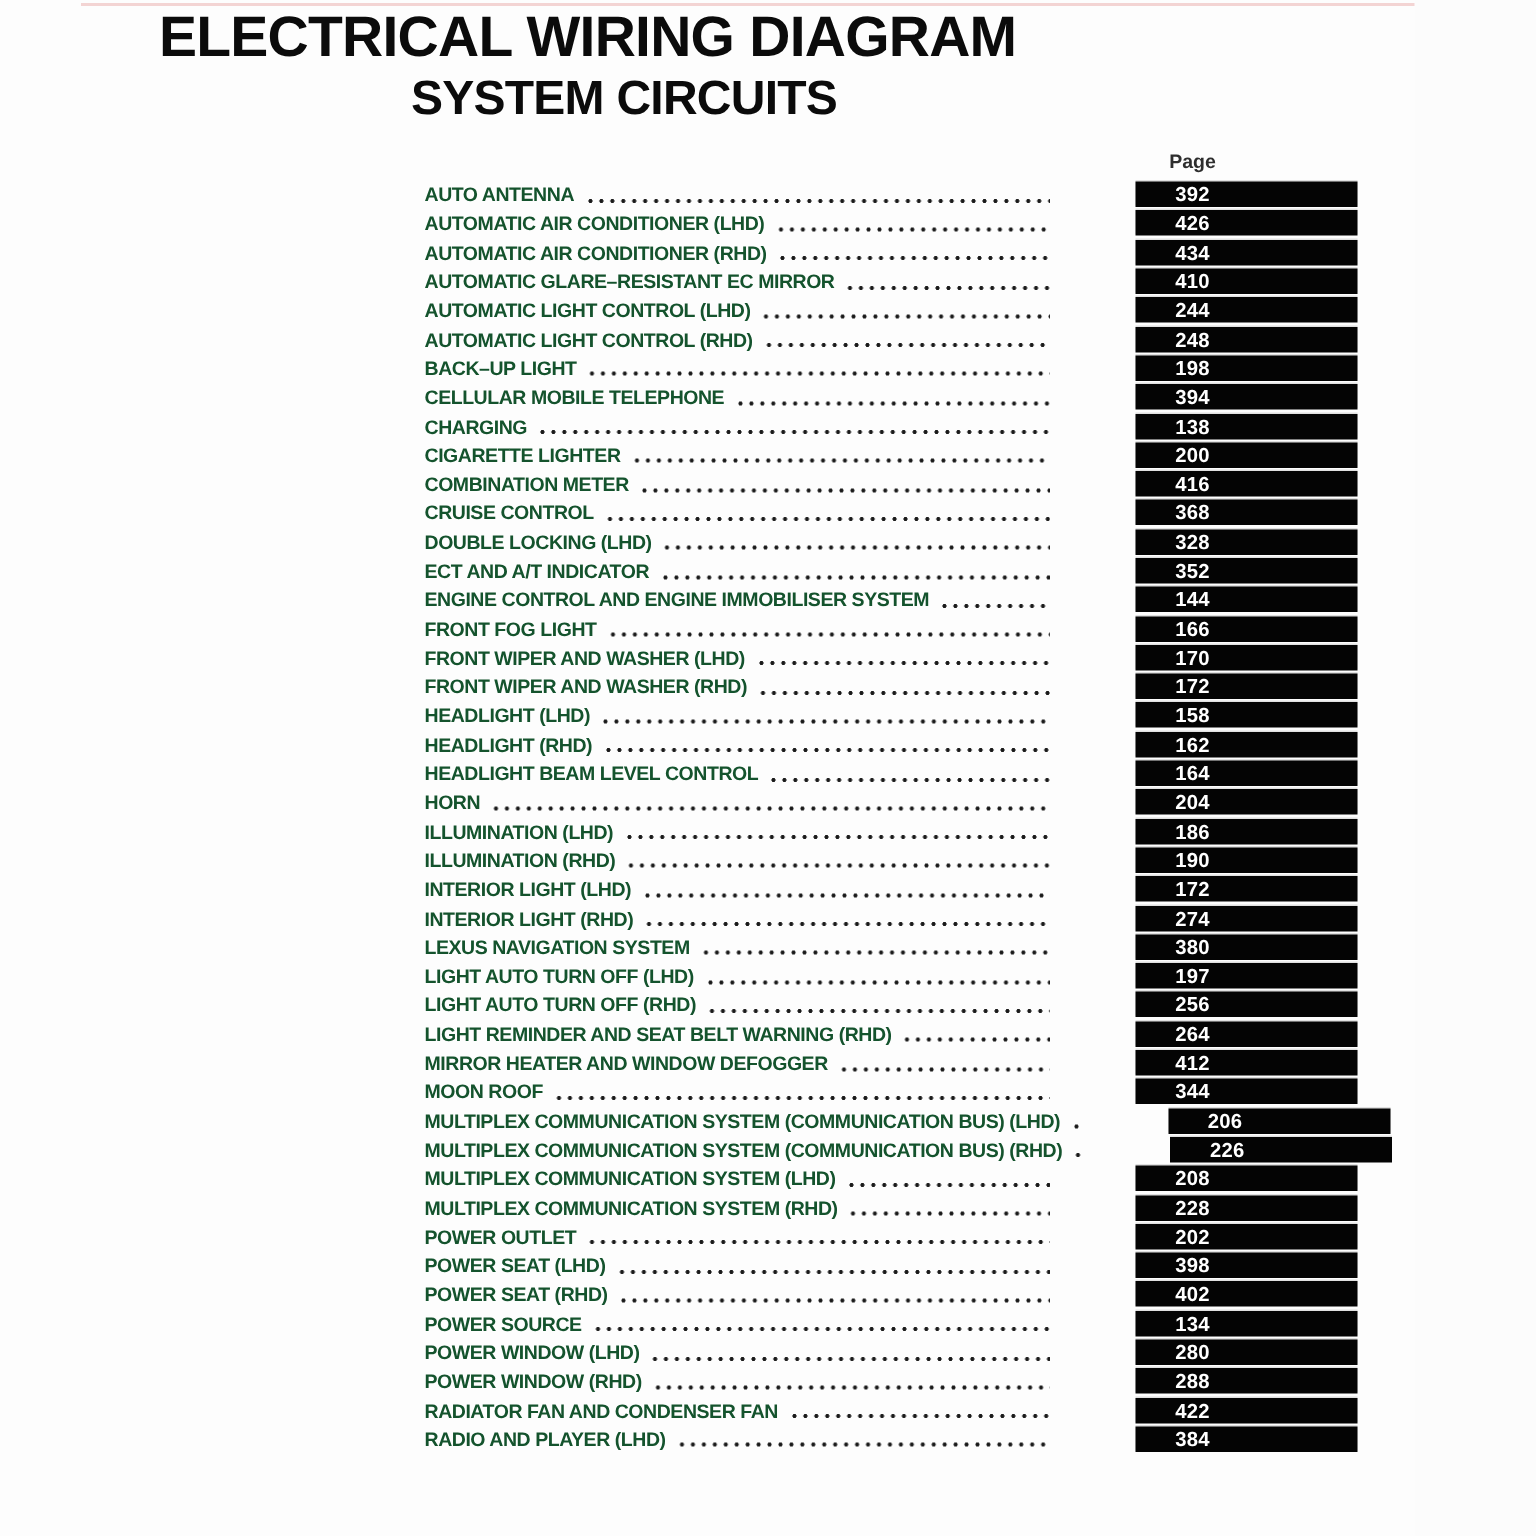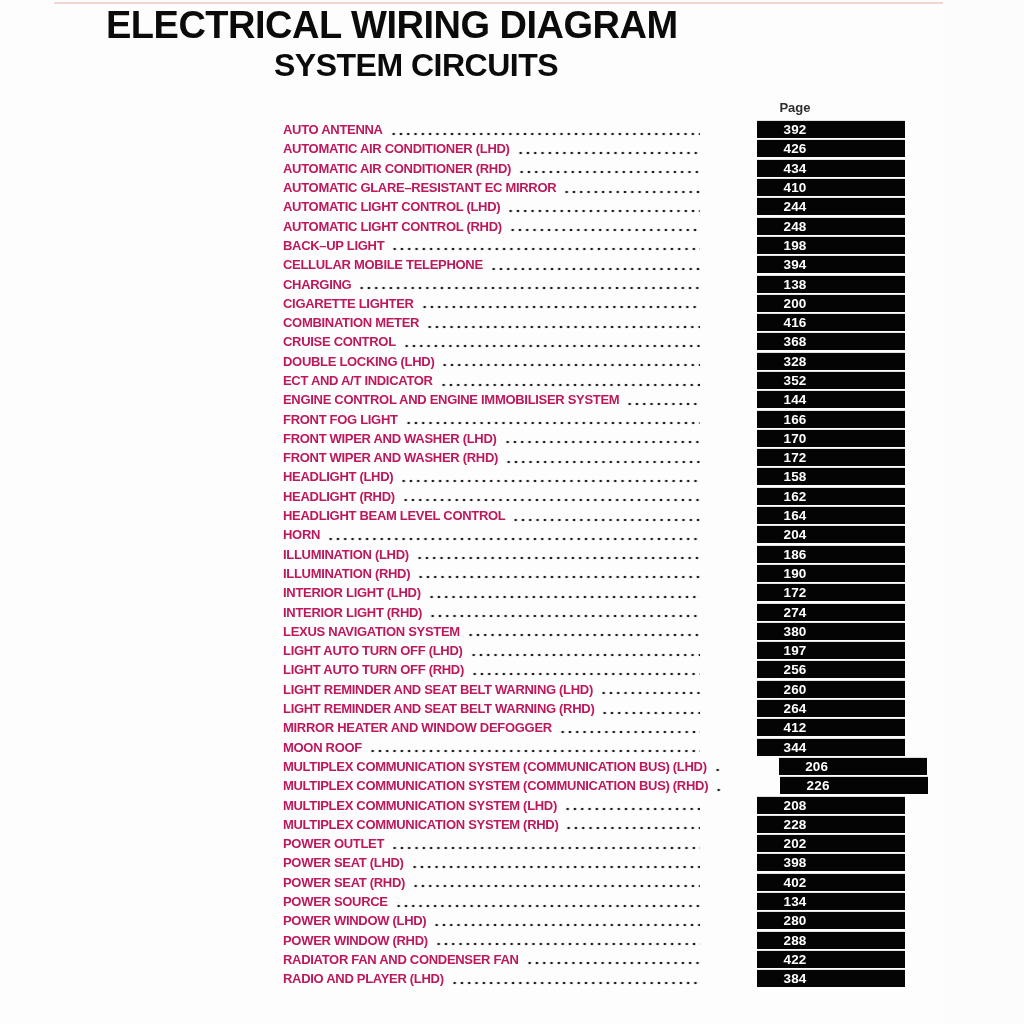--- a/index.html
+++ b/index.html
@@ -69,21 +69,21 @@
   .toc-row {
     display: flex;
     align-items: center;
     height: 19.3px;
   }
   .toc-label {
     font-size: 13px;
     font-weight: 700;
     letter-spacing: -0.3px;
     white-space: nowrap;
-    color: #be185d;
+    color: #14532d;
     flex: 0 0 auto;
   }
   .leader {
     flex: 1 1 auto;
     height: 4px;
     align-self: center;
     margin: 8px 9px 0 7px;
     background-image: radial-gradient(circle, #1a1a1a 1.15px, rgba(0,0,0,0) 1.6px);
     background-size: 7.3px 4px;
     background-position: 0 50%;
@@ -350,27 +350,20 @@
   </div>
 
   <div class="toc-row">
     <span class="toc-label">LIGHT AUTO TURN OFF (RHD)</span>
     <span class="leader"></span>
     <span class="page-box">
       <span class="page-num">256</span>
     </span>
   </div>
 
-  <div class="toc-row">
-    <span class="toc-label">LIGHT REMINDER AND SEAT BELT WARNING (LHD)</span>
-    <span class="leader"></span>
-    <span class="page-box">
-      <span class="page-num">260</span>
-    </span>
-  </div>
 
   <div class="toc-row">
     <span class="toc-label">LIGHT REMINDER AND SEAT BELT WARNING (RHD)</span>
     <span class="leader"></span>
     <span class="page-box">
       <span class="page-num">264</span>
     </span>
   </div>
 
   <div class="toc-row">

